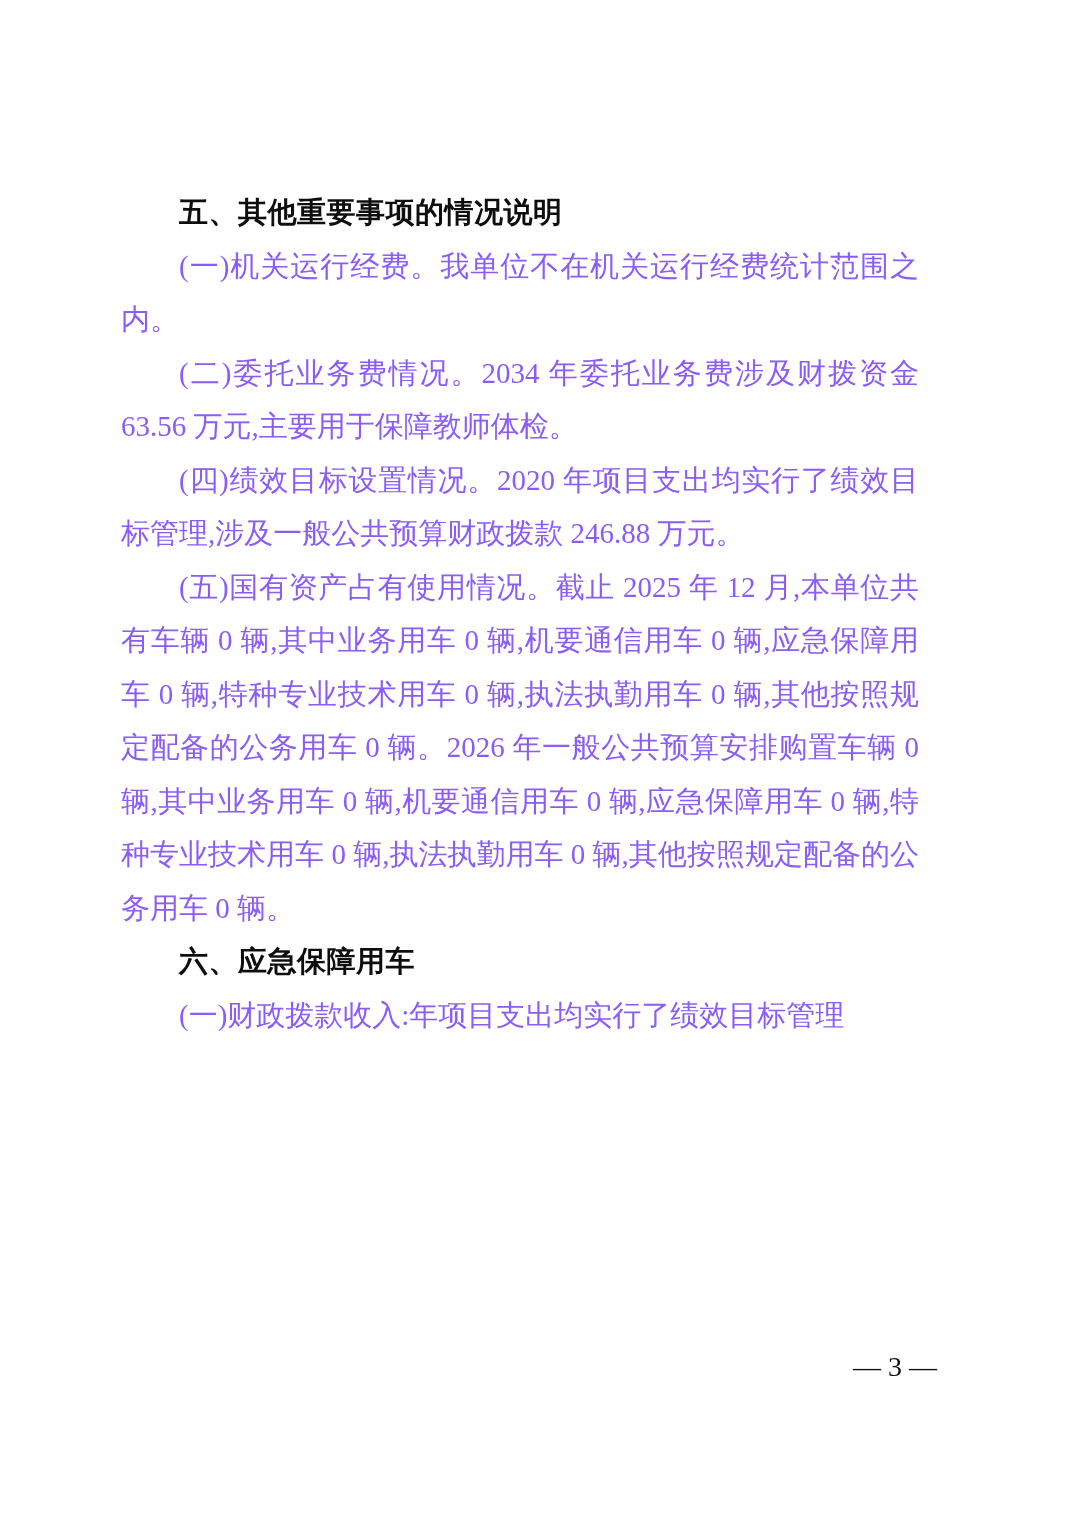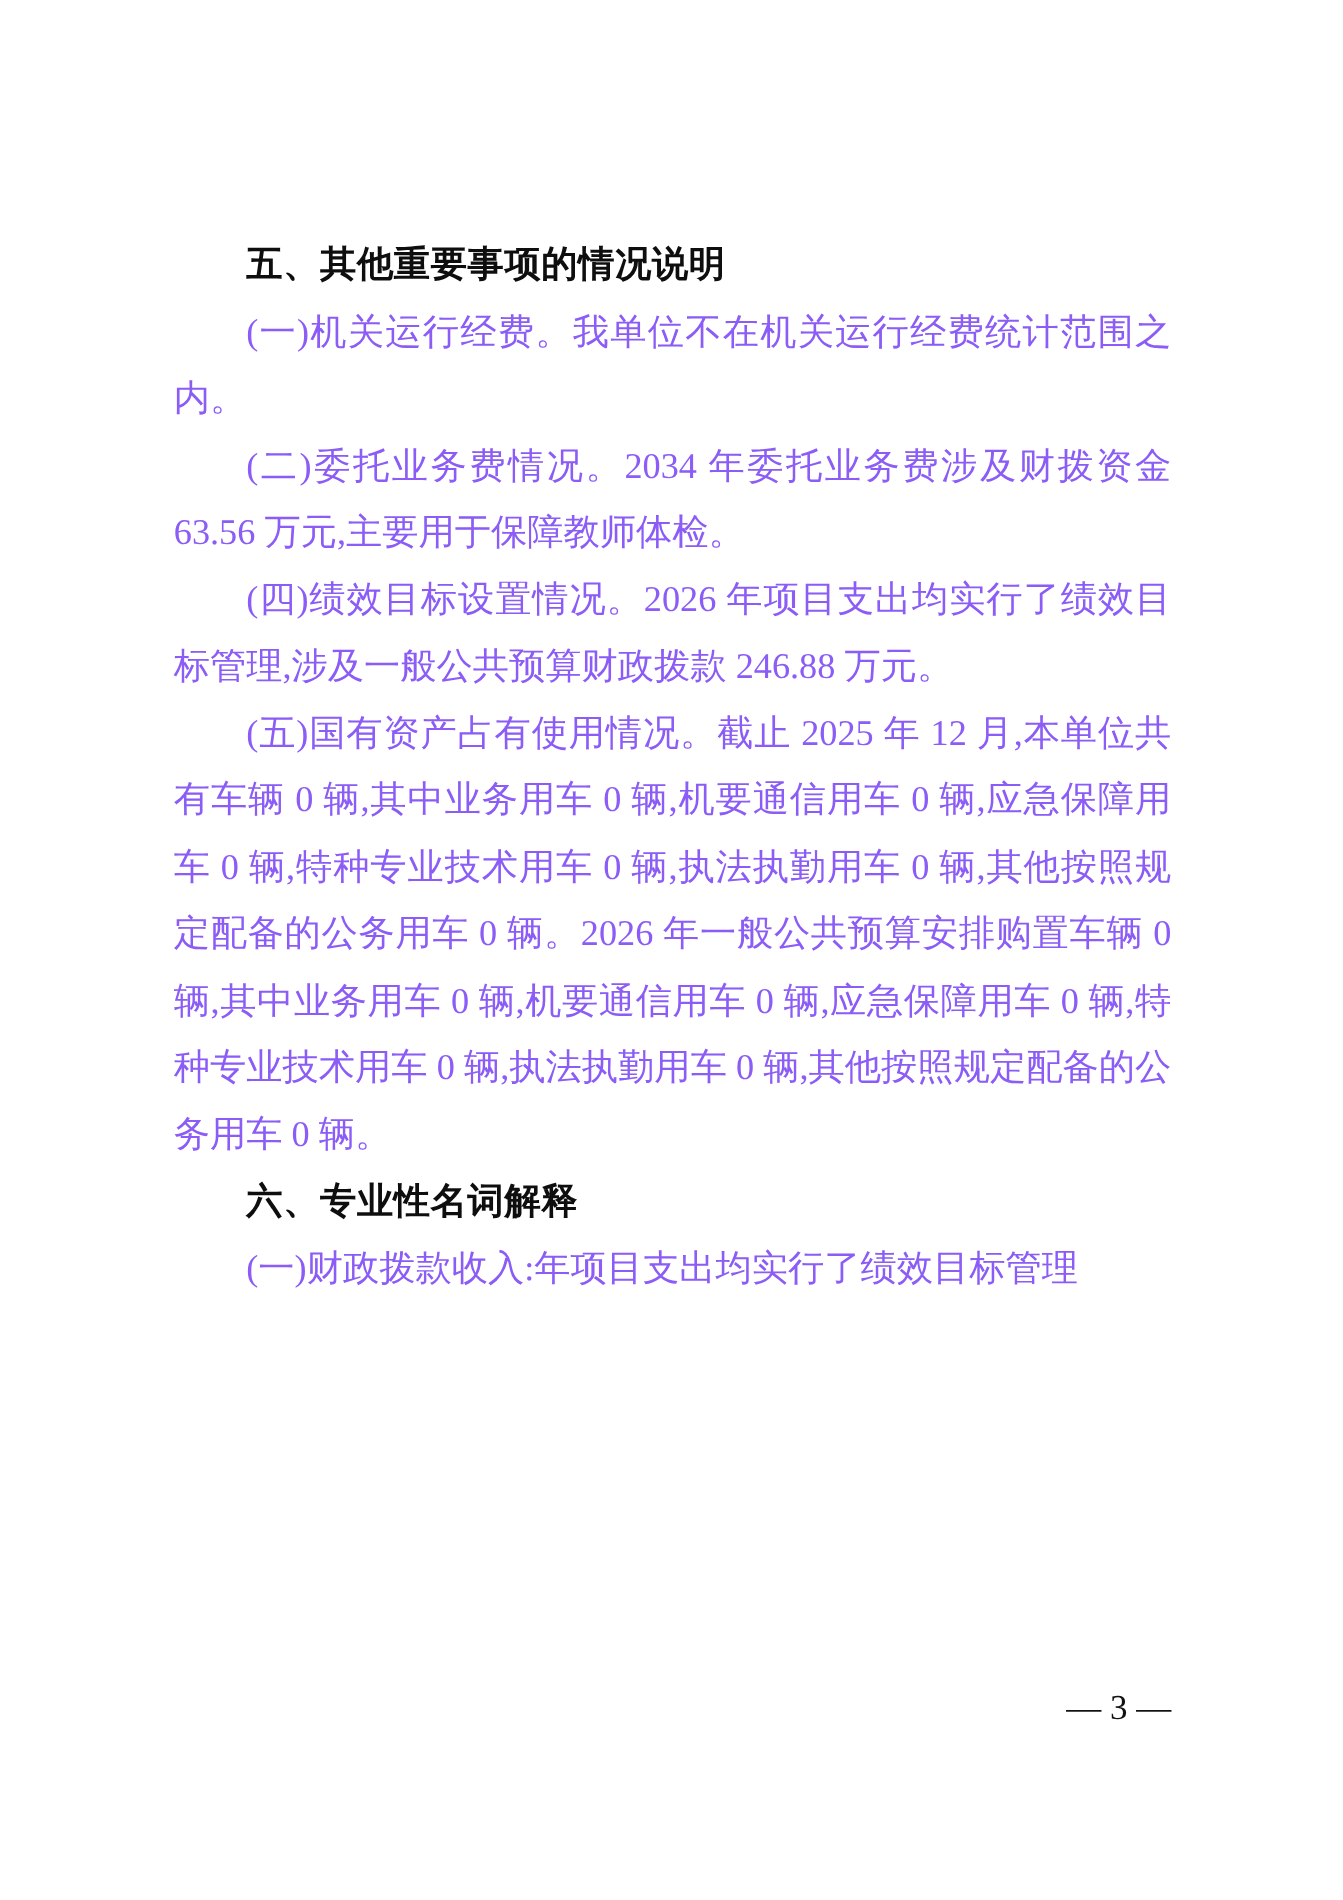--- a/index.html
+++ b/index.html
@@ -7,21 +7,21 @@
   .page {
     position: relative;
     width: 1074px;
     height: 1520px;
     background: #ffffff;
     color: #141414;
     overflow: hidden;
   }
   .content {
     position: absolute;
-    left: 139px;
+    left: 121px;
     top: 186px;
     width: 798px;
   }
   .heading {
     font-family: "Liberation Sans", "DejaVu Sans", sans-serif;
     font-weight: bold;
     font-size: 29px;
     line-height: 53.5px;
     text-indent: 2em;
     margin: 0;
@@ -48,19 +48,19 @@
   }
 </style>
 </head>
 <body>
 
 <div class="page">
   <div class="content">
     <h2 class="heading">五、其他重要事项的情况说明</h2>
     <p class="para">(一)机关运行经费。我单位不在机关运行经费统计范围之内。</p>
     <p class="para">(二)委托业务费情况。2034 年委托业务费涉及财拨资金 63.56 万元,主要用于保障教师体检。</p>
-    <p class="para">(四)绩效目标设置情况。2026 年项目支出均实行了绩效目标管理,涉及一般公共预算财政拨款 246.88 万元。</p>
+    <p class="para">(四)绩效目标设置情况。2020 年项目支出均实行了绩效目标管理,涉及一般公共预算财政拨款 246.88 万元。</p>
     <p class="para">(五)国有资产占有使用情况。截止 2025 年 12 月,本单位共有车辆 0 辆,其中业务用车 0 辆,机要通信用车 0 辆,应急保障用车 0 辆,特种专业技术用车 0 辆,执法执勤用车 0 辆,其他按照规定配备的公务用车 0 辆。2026 年一般公共预算安排购置车辆 0 辆,其中业务用车 0 辆,机要通信用车 0 辆,应急保障用车 0 辆,特种专业技术用车 0 辆,执法执勤用车 0 辆,其他按照规定配备的公务用车 0 辆。</p>
-    <h2 class="heading">六、专业性名词解释</h2>
+    <h2 class="heading">六、应急保障用车</h2>
     <p class="para">(一)财政拨款收入:年项目支出均实行了绩效目标管理</p>
   </div>
   <div class="page-number">— 3 —</div>
 </div>
 
 </body></html>

